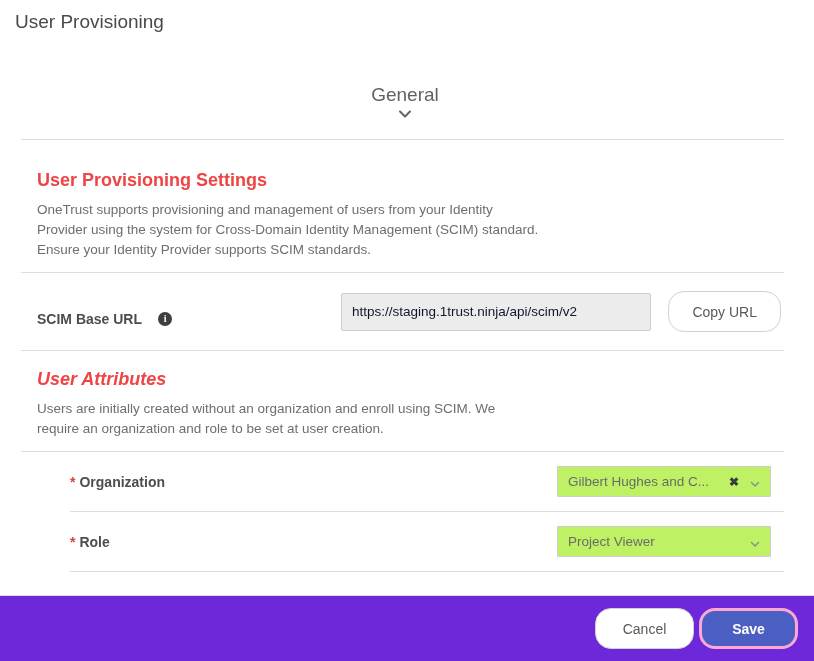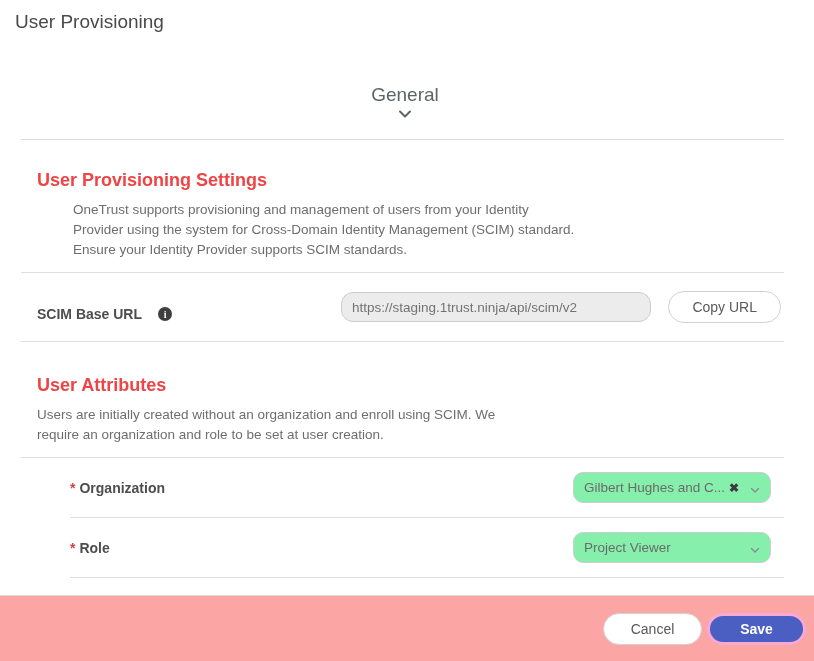--- a/index.html
+++ b/index.html
@@ -83,31 +83,31 @@
     align-items: center;
     justify-content: center;
     font-size: 10px;
     font-weight: 700;
     font-family: "Liberation Serif", serif;
     margin-left: 16px;
     cursor: pointer;
   }
   .scim-input {
     width: 310px;
-    height: 30px;
+    height: 38px;
     background: #ececec;
     border: 1px solid #cccccc;
-    border-radius: 12px;
+    border-radius: 2px;
     font-family: "Liberation Sans", sans-serif;
     font-size: 13.5px;
-    color: #737373;
+    color: #0f172a;
     padding: 0 10px;
   }
   .pill-btn {
-    height: 32px;
+    height: 41px;
     padding: 0 23px;
     background: #ffffff;
     border: 1px solid #d2d2d2;
     border-radius: 16px;
     font-family: "Liberation Sans", sans-serif;
     font-size: 14px;
     color: #595959;
     cursor: pointer;
     white-space: nowrap;
   }
@@ -117,25 +117,25 @@
   .attr-row {
     display: flex;
     align-items: center;
     justify-content: space-between;
     padding: 14px 13px 14px 49px;
   }
   .attr-row + .attr-divider, .attr-divider { margin-left: 49px; }
   .req { color: #d04545; font-weight: 700; margin-right: 4px; font-size: 14px; }
 
   .select-box {
-    width: 198px;
+    width: 214px;
     height: 31px;
     border: 1px solid #cccccc;
-    border-radius: 10px;
-    background: #86efac;
+    border-radius: 1px;
+    background: #bef264;
     display: flex;
     align-items: center;
     padding: 0 9px 0 10px;
     cursor: pointer;
   }
   .select-value {
     flex: 1;
     font-size: 13.5px;
     color: #6b6b6b;
     white-space: nowrap;
@@ -153,23 +153,23 @@
 
   
   .footer {
     position: absolute;
     left: 0; right: 0; bottom: 0;
     height: 66px;
     border-top: 1px solid #dddddd;
     display: flex;
     align-items: center;
     justify-content: flex-end;
-    padding-right: 8px;
+    padding-right: 16px;
     gap: 5px;
-    background: #fca5a5;
+    background: #6d28d9;
   }
   .footer .pill-btn { min-width: 99px; }
   .save-btn {
     background: #4a5fc1;
     border: 3px solid #f9a8d4;
     color: #ffffff;
     font-weight: 700;
   }
 </style>
 </head>
@@ -183,35 +183,35 @@
     <span class="card-header-title">General</span>
     <span class="chev">
       <svg width="16" height="16" viewBox="0 0 16 16">
           <path d="M3 5.5 L8 10.5 L13 5.5" fill="none" stroke="#5f6368" stroke-width="2" stroke-linecap="round" stroke-linejoin="round"></path>
         </svg>
     </span>
   </div>
 
   <div class="section-pad">
     <div class="section-heading">User Provisioning Settings</div>
-    <p class="section-desc mt-desc" style="margin-bottom:12px;margin-left:36px;">OneTrust supports provisioning and management of users from your Identity Provider using the system for Cross-Domain Identity Management (SCIM) standard. Ensure your Identity Provider supports SCIM standards.</p>
+    <p class="section-desc mt-desc" style="margin-bottom:12px;">OneTrust supports provisioning and management of users from your Identity Provider using the system for Cross-Domain Identity Management (SCIM) standard. Ensure your Identity Provider supports SCIM standards.</p>
   </div>
   <div class="divider"></div>
 
   <div class="scim-row">
     <span class="scim-label-wrap">
       <span class="field-label">SCIM Base URL</span>
       <span class="info-icon">i</span>
     </span>
     <input class="scim-input" type="text" readonly="" value="https://staging.1trust.ninja/api/scim/v2" style="">
     <button class="pill-btn copy-btn">Copy URL</button>
   </div>
 
   <div class="section-pad">
-    <div class="section-heading" style="margin-top:33px;">User Attributes</div>
+    <div class="section-heading" style="margin-top:18px;font-style:italic;">User Attributes</div>
     <p class="section-desc desc-narrow mt-desc" style="margin-bottom:12px;">Users are initially created without an organization and enroll using SCIM. We require an organization and role to be set at user creation.</p>
   </div>
   <div class="divider"></div>
 
   <div class="attr-row">
     <span class="field-label">
       <span class="req">*</span><span>Organization</span>
     </span>
     <div class="select-box">
       <span class="select-value">Gilbert Hughes and C...</span>

